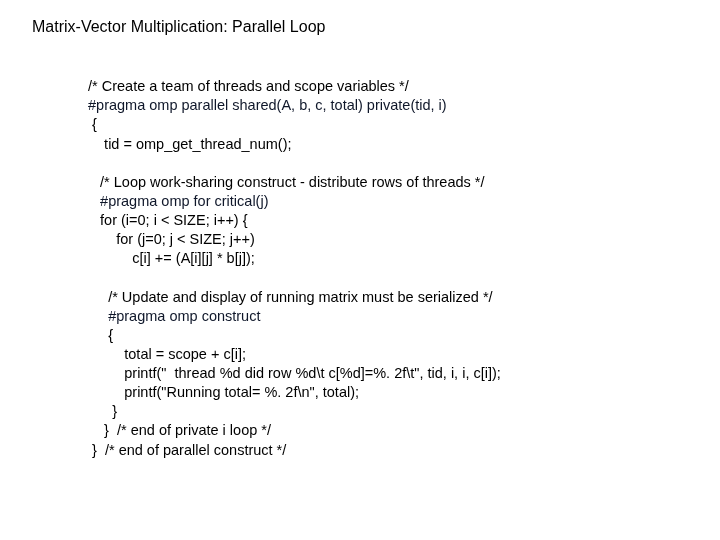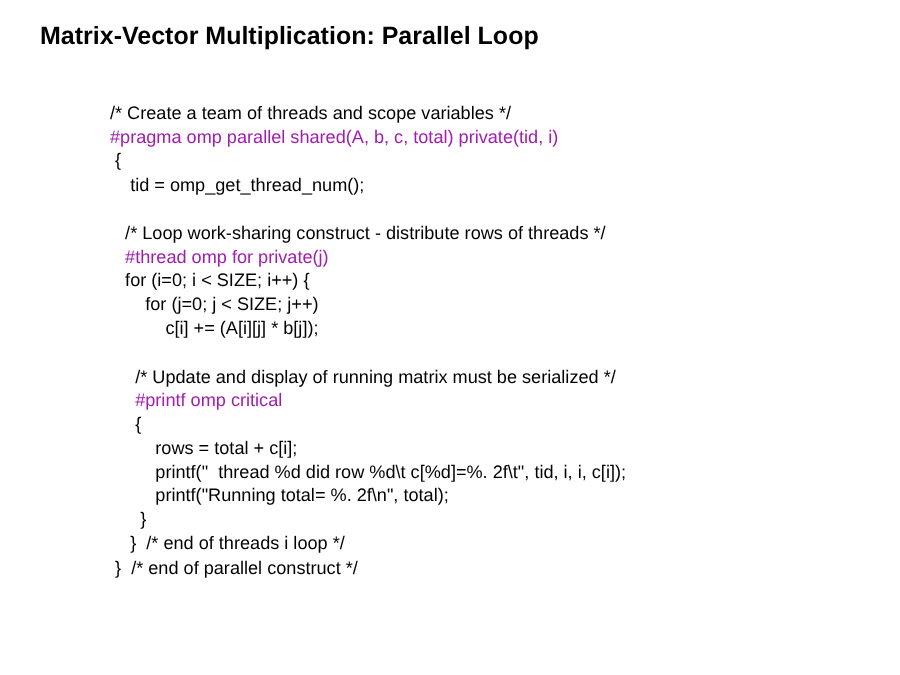--- a/index.html
+++ b/index.html
@@ -9,56 +9,56 @@
     height: 540px;
     background: #ffffff;
     font-family: Arial, Helvetica, sans-serif;
     overflow: hidden;
   }
   .slide {
     padding: 18px 32px 24px 32px;
     box-sizing: border-box;
   }
   .title {
-    font-size: 20px;
-    font-weight: bold;
+    font-size: 16px;
+    font-weight: normal;
     color: #000;
     margin: 0 0 22px 0;
   }
   .code {
     font-size: 14.5px;
     line-height: 1.32;
     color: #000;
     white-space: pre;
     font-family: Arial, Helvetica, sans-serif;
     padding-left: 56px;
   }
   .code .pragma {
-    color: #a21caf;
+    color: #0f172a;
   }
 </style>
 </head>
 <body>
 
 <div class="slide">
   <h1 class="title">Matrix-Vector Multiplication: Parallel Loop</h1>
   <div class="code">
 <span>/* Create a team of threads and scope variables */</span>
 <span class="pragma">#pragma omp parallel shared(A, b, c, total) private(tid, i)</span>
 <span> {</span>
 <span>    tid = omp_get_thread_num();</span>
 <span></span>
 <span>   /* Loop work-sharing construct - distribute rows of threads */</span>
-<span class="pragma">   #thread omp for private(j)</span>
+<span class="pragma">   #pragma omp for critical(j)</span>
 <span>   for (i=0; i &lt; SIZE; i++) {</span>
 <span>       for (j=0; j &lt; SIZE; j++)</span>
 <span>           c[i] += (A[i][j] * b[j]);</span>
 <span></span>
 <span>     /* Update and display of running matrix must be serialized */</span>
-<span class="pragma">     #printf omp critical</span>
+<span class="pragma">     #pragma omp construct</span>
 <span>     {</span>
-<span>         rows = total + c[i];</span>
+<span>         total = scope + c[i];</span>
 <span>         printf("  thread %d did row %d\t c[%d]=%. 2f\t", tid, i, i, c[i]);</span>
 <span>         printf("Running total= %. 2f\n", total);</span>
 <span>      }</span>
-<span>    }  /* end of threads i loop */</span>
+<span>    }  /* end of private i loop */</span>
 <span> }  /* end of parallel construct */</span></div>
 </div>
 
 </body></html>

